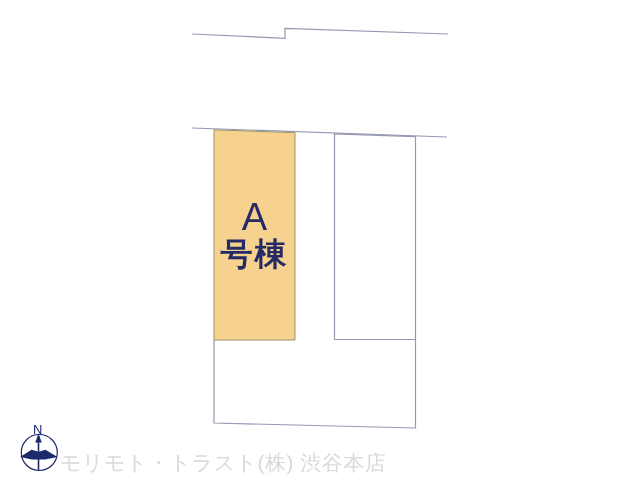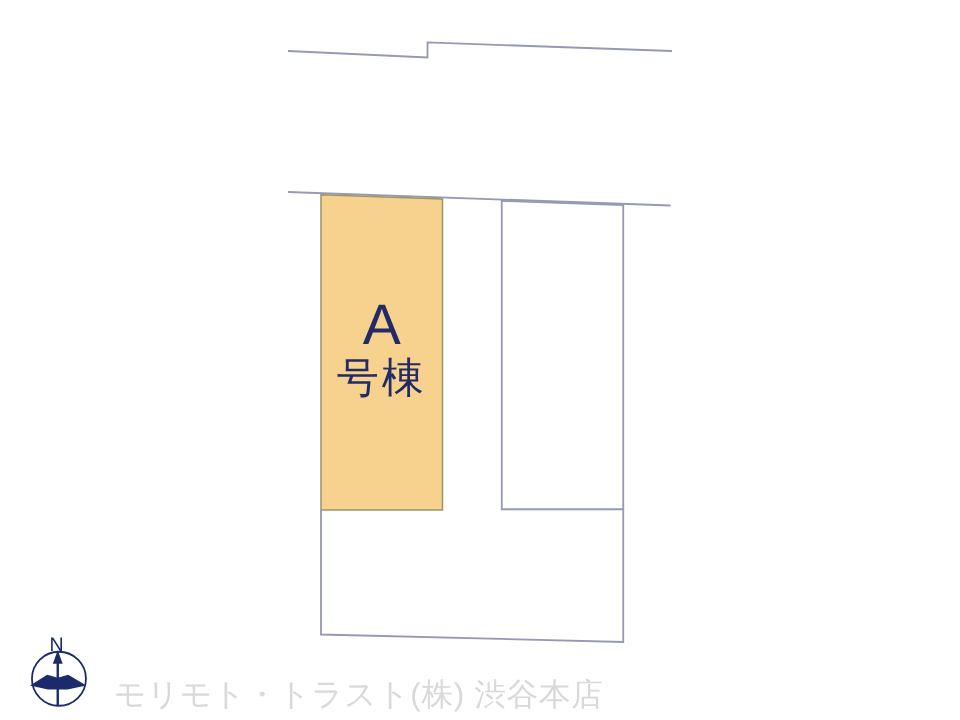--- a/index.html
+++ b/index.html
@@ -44,40 +44,40 @@
     line-height: 1;
     pointer-events: none;
   }
   .lot-label-letter {
     top: 198px;
     font-size: 38px;
     font-weight: 500;
   }
   .lot-label-suffix {
     top: 238px;
-    font-size: 28px;
-    font-weight: 400;
+    font-size: 32px;
+    font-weight: 700;
     letter-spacing: 2px;
   }
   .compass-n-text {
     font-size: 13px;
     fill: #1c2a6b;
     font-family: "Liberation Sans", sans-serif;
   }
   .compass-stroke {
     fill: none;
     stroke: #1c2a6b;
   }
   .compass-fill {
     fill: #1c2a6b;
     stroke: none;
   }
   .watermark {
     position: absolute;
-    left: 76px;
+    left: 60px;
     top: 449px;
     font-size: 21px;
     letter-spacing: 0.5px;
     color: #d9d9d9;
     text-shadow: 1px 1px 0 #ffffff;
     white-space: nowrap;
     pointer-events: none;
     text-align: center;
   }
 </style>

